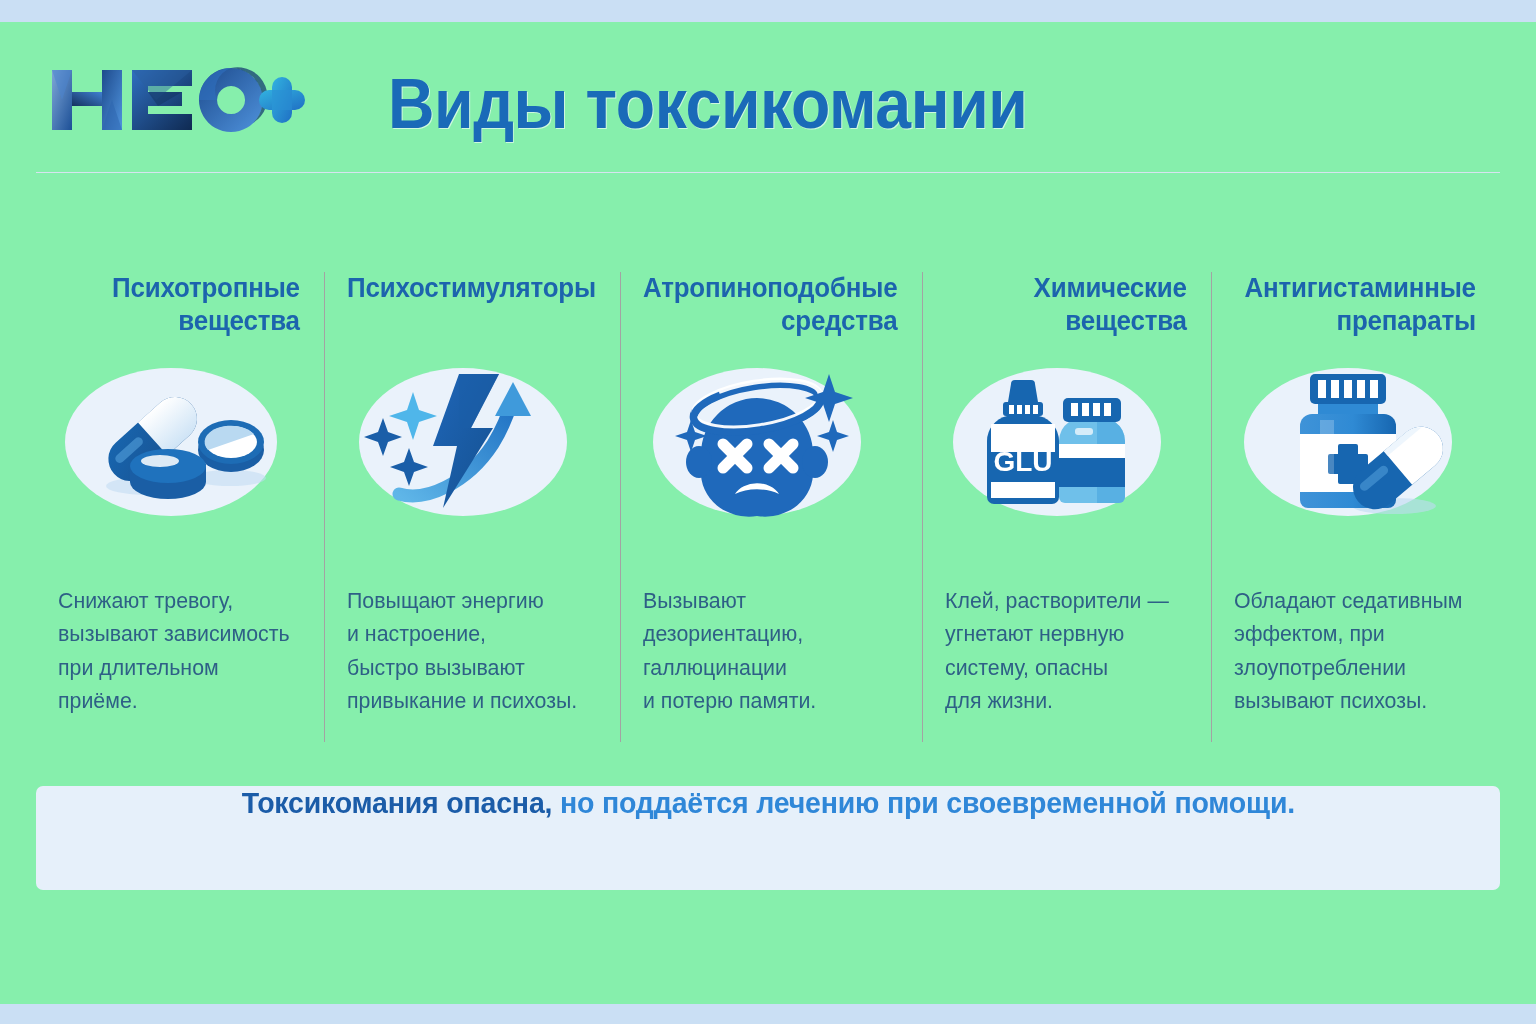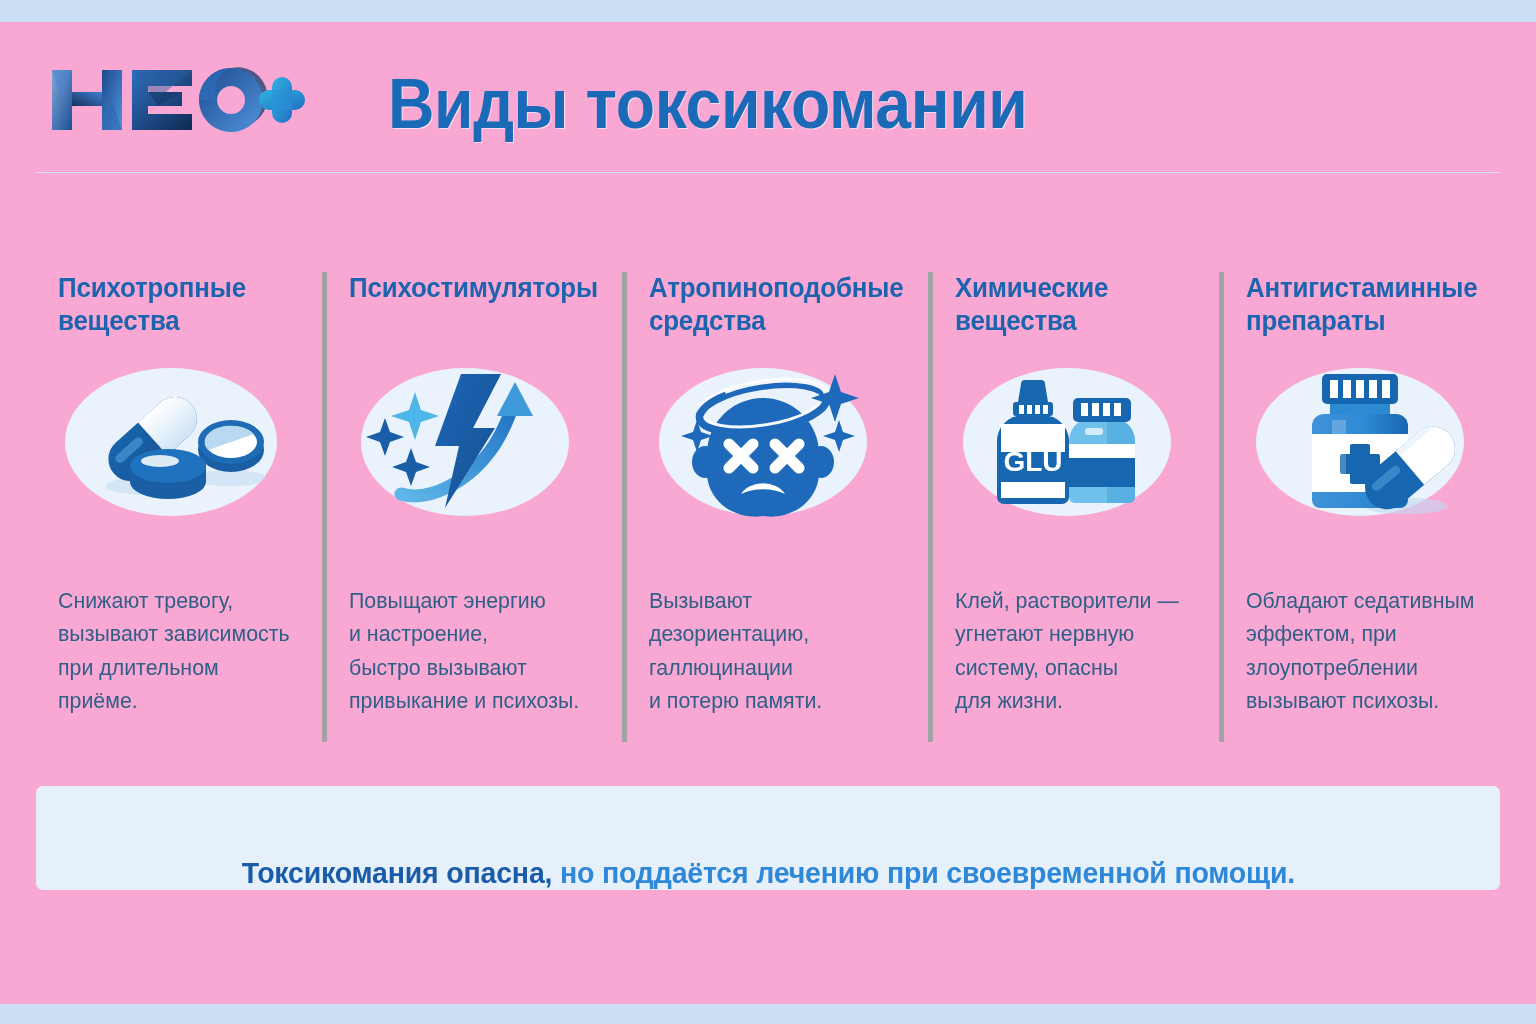--- a/index.html
+++ b/index.html
@@ -10,21 +10,21 @@
     width: 1536px;
     height: 1024px;
     background: #fefefe;
     font-family: "Liberation Sans", sans-serif;
     overflow: hidden;
     position: relative;
   }
   .page {
     position: absolute;
     inset: 0;
-    background: #f9a8d4;
+    background: #86efac;
   }
   .edge-band {
     position: absolute;
     left: 0;
     right: 0;
     background: #cadff4;
   }
   .edge-band.top { top: 0; height: 22px; }
   .edge-band.bottom { bottom: 0; height: 20px; }
 
@@ -74,23 +74,24 @@
     width: 1464px;
     height: 470px;
     display: flex;
   }
   .col {
     flex: 1 1 0;
     position: relative;
     padding: 0 14px 0 12px;
     box-sizing: border-box;
   }
-  .col + .col { border-left: 5px solid #a3a3a3; padding-left: 12px; }
+  .col + .col { border-left: 1px solid #a3a3a3; padding-left: 12px; }
   .col-inner {
     padding-left: 10px;
+    text-align: right;
   }
   .col-title {
     font-family: "Liberation Sans Narrow", "Liberation Sans", sans-serif;
     font-size: 27px;
     font-weight: bold;
     color: #1c64ad;
     line-height: 1.22;
     letter-spacing: -0.2px;
     min-height: 72px;
     transform: scaleX(0.96);
@@ -120,21 +121,21 @@
   
   .footer-banner {
     position: absolute;
     left: 36px;
     top: 786px;
     width: 1464px;
     height: 104px;
     background: #e6f0fa;
     border-radius: 7px;
     display: flex;
-    align-items: flex-end;
+    align-items: flex-start;
     justify-content: center;
   }
   .footer-text {
     font-family: "Liberation Sans Narrow", "Liberation Sans", sans-serif;
     font-size: 30px;
     font-weight: bold;
     letter-spacing: -0.2px;
     transform: scaleX(0.95);
     white-space: nowrap;
   }

